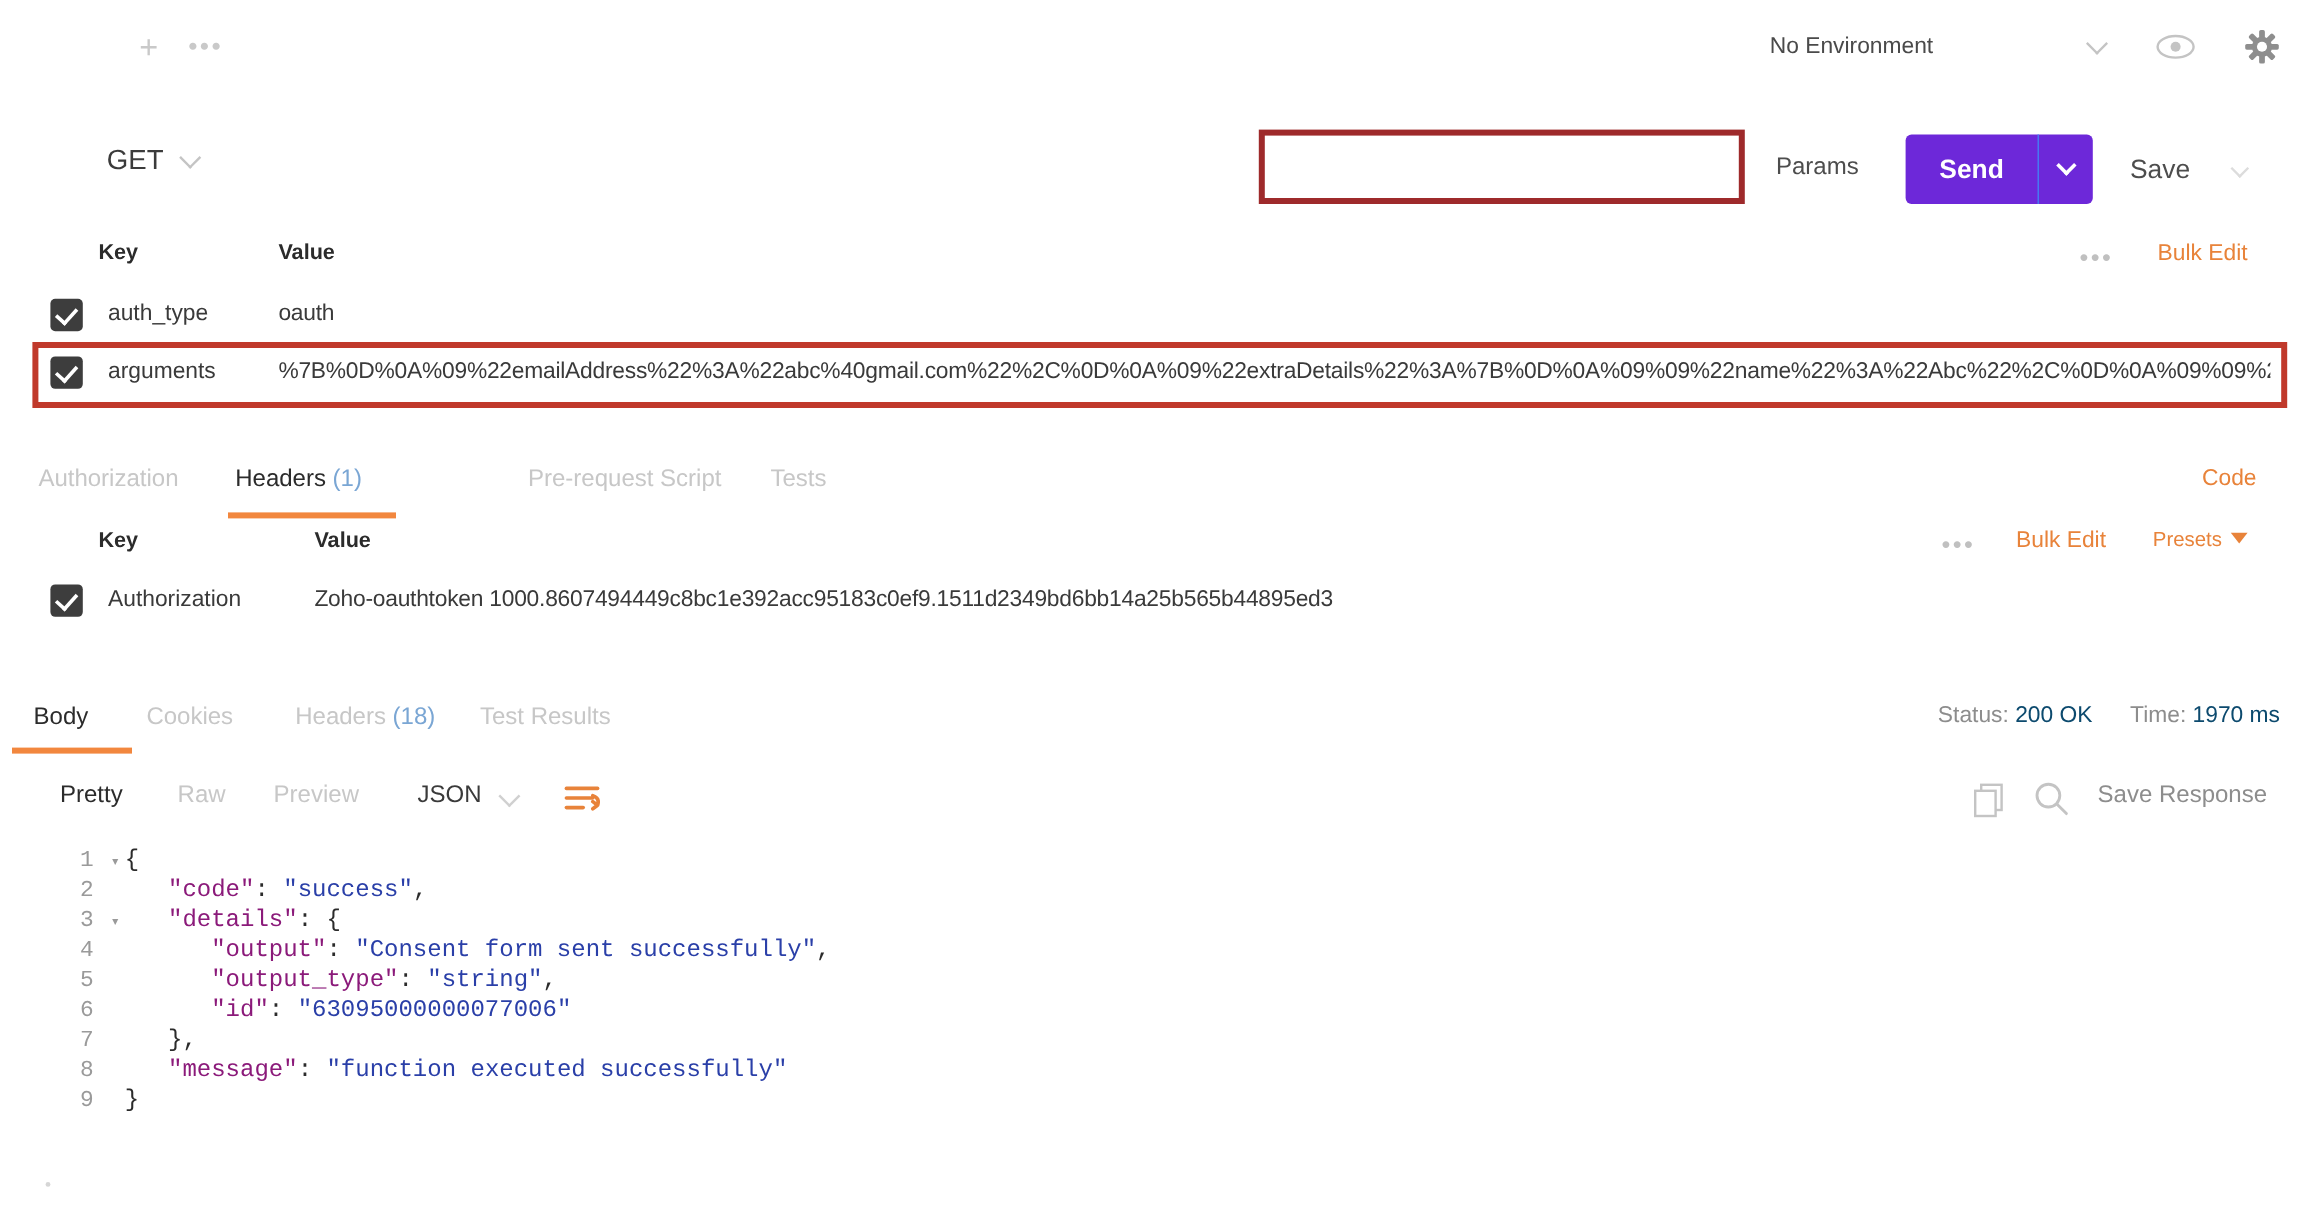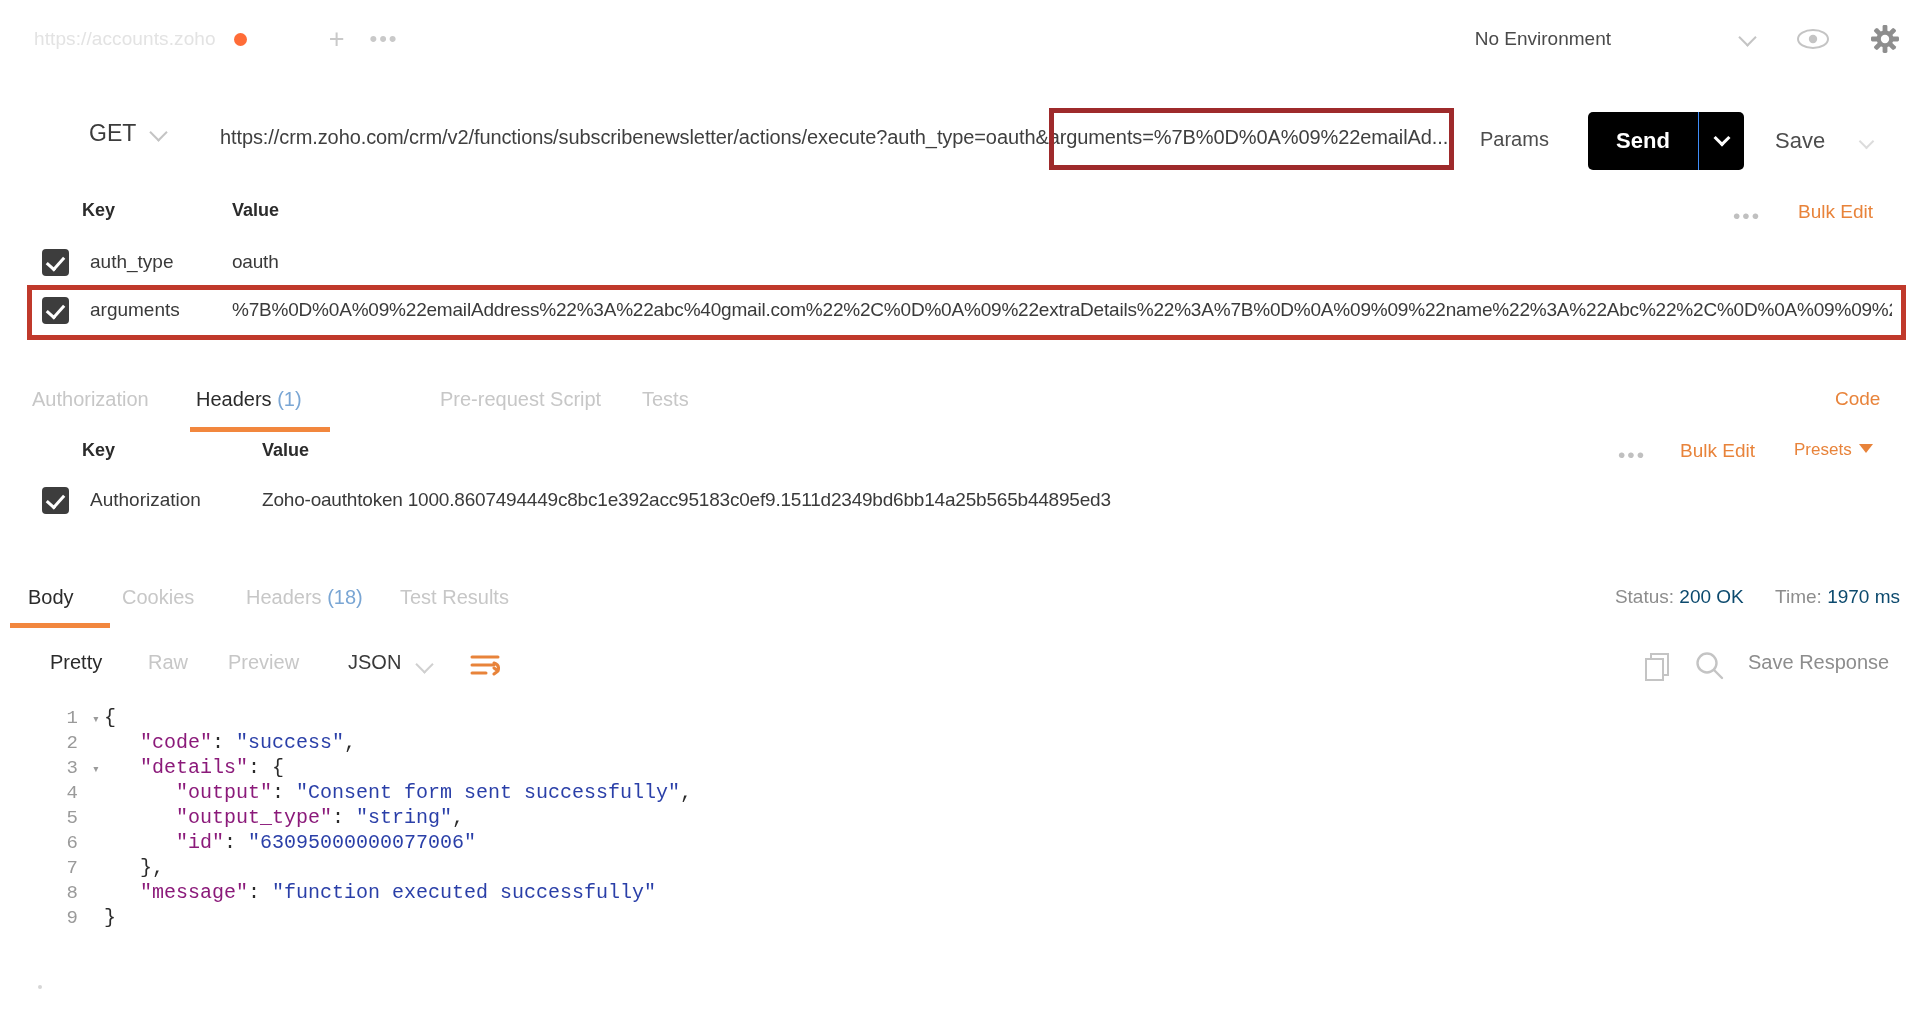--- a/index.html
+++ b/index.html
@@ -71,21 +71,21 @@
     width: 405px; height: 62px;
     border: 5px solid #9e2a2b; background: transparent;
     pointer-events: none;
   }
   #params-label {
     position: absolute; left: 1480px; top: 128px;
     font-size: 20px; color: #4d4d4d;
   }
   #send-btn {
     position: absolute; left: 1588px; top: 112px;
-    width: 156px; height: 58px; background: #000000;
+    width: 156px; height: 58px; background: #6d28d9;
     border-radius: 5px; display: flex; align-items: center;
   }
   #send-label {
     color: #fff; font-size: 22px; font-weight: bold;
     width: 110px; text-align: center;
   }
   #send-split {
     width: 46px; height: 58px; display: flex;
     align-items: center; justify-content: center;
     border-left: 1px solid #3f8df8;
@@ -259,24 +259,20 @@
   #bottom-dot {
     position: absolute; left: 38px; top: 985px;
     width: 4px; height: 4px; background: #d6d6d6; border-radius: 50%;
   }
   .ico { display: block; }
 </style>
 </head>
 <body>
 
 <div id="tabstrip">
-  <div class="tabitem inactive">
-    <span class="tab-label">https://accounts.zoho</span>
-    <span class="dot-orange"></span>
-  </div>
   <div class="tab-gap"></div>
   <span class="plus-ico">+</span>
   <span class="ellipsis-ico">•••</span>
 </div>
 
 <div id="envbar">
   <span id="env-name">No Environment</span>
   <span id="env-chev-wrap"><span class="chev"></span></span>
   <span id="eye-wrap">
     <svg class="ico" width="34" height="22" viewBox="0 0 34 22">
@@ -296,21 +292,20 @@
       <circle cx="15" cy="15" r="4.2" fill="#ffffff"></circle>
     </svg>
   </span>
 </div>
 
 <div id="urlrow">
   <div id="method-box">
     <span id="method-label">GET</span>
     <span><span class="chev"></span></span>
   </div>
-  <div id="url-text">https://crm.zoho.com/crm/v2/functions/subscribenewsletter/actions/execute?auth_type=oauth&amp;arguments=%7B%0D%0A%09%22emailAd...</div>
 </div>
 <div id="url-highlight"></div>
 
 <div id="params-label">Params</div>
 
 <div id="send-btn">
   <span id="send-label">Send</span>
   <span id="send-split">
       <span class="chev-white"></span>
     </span>

